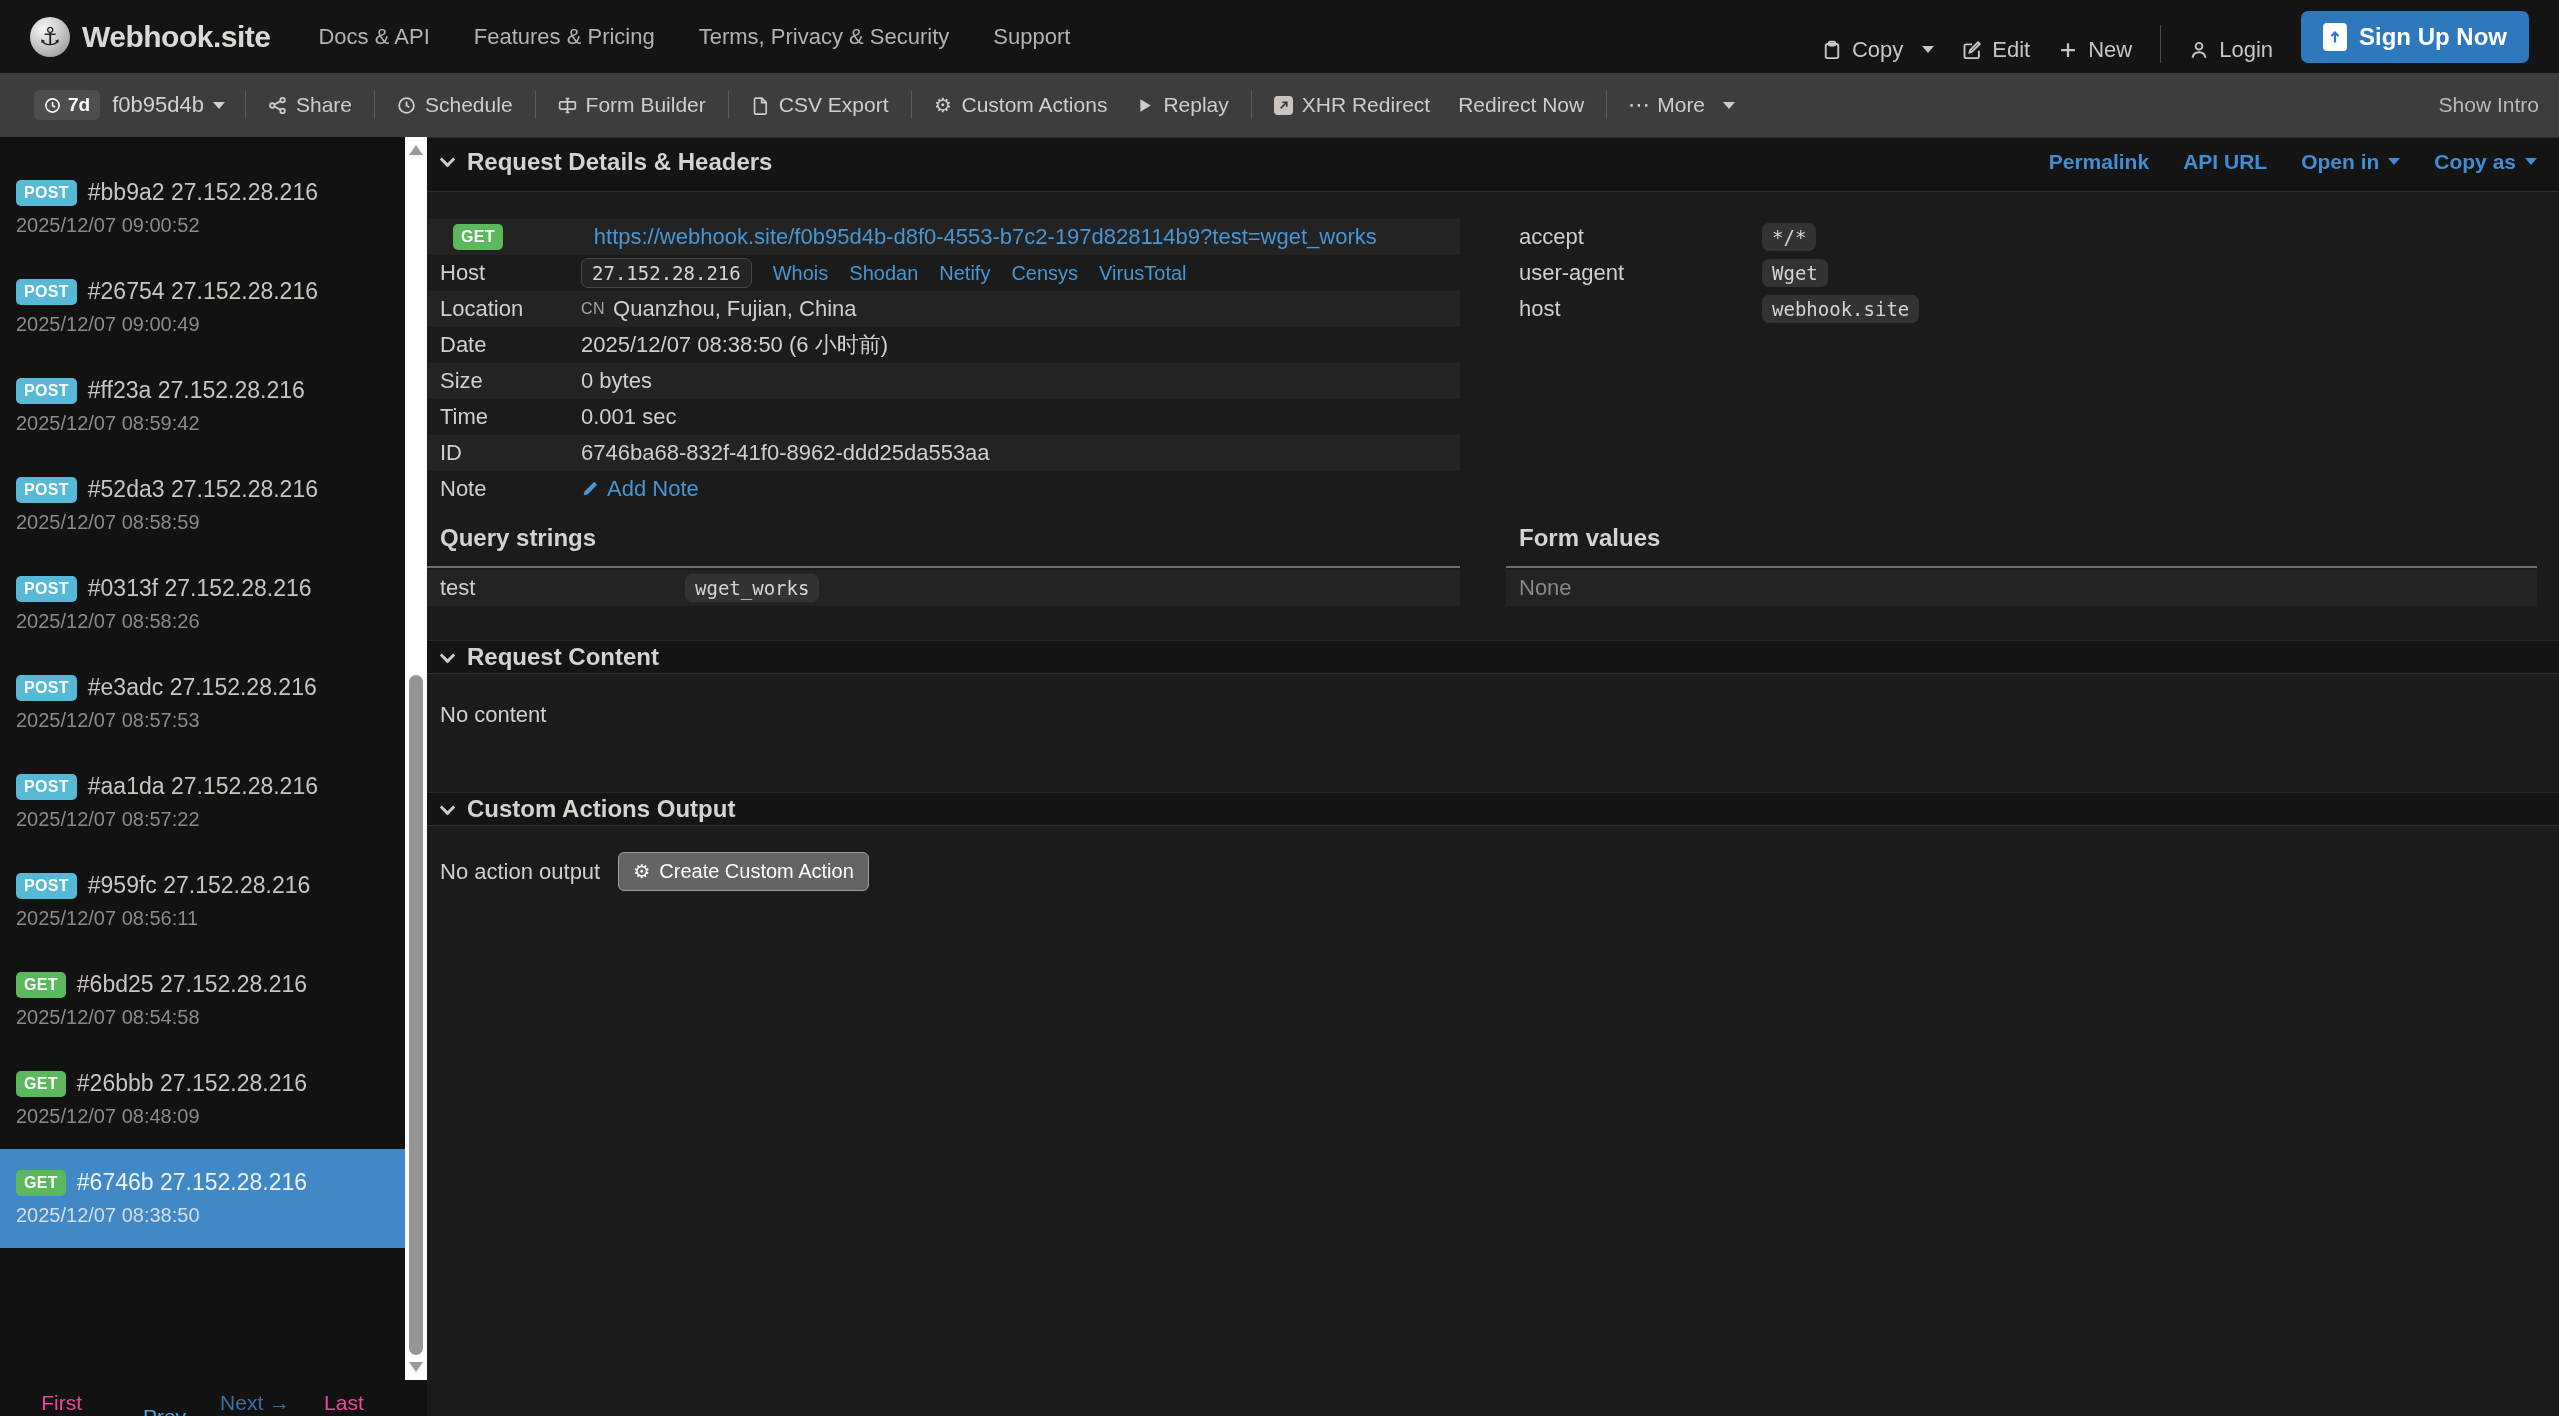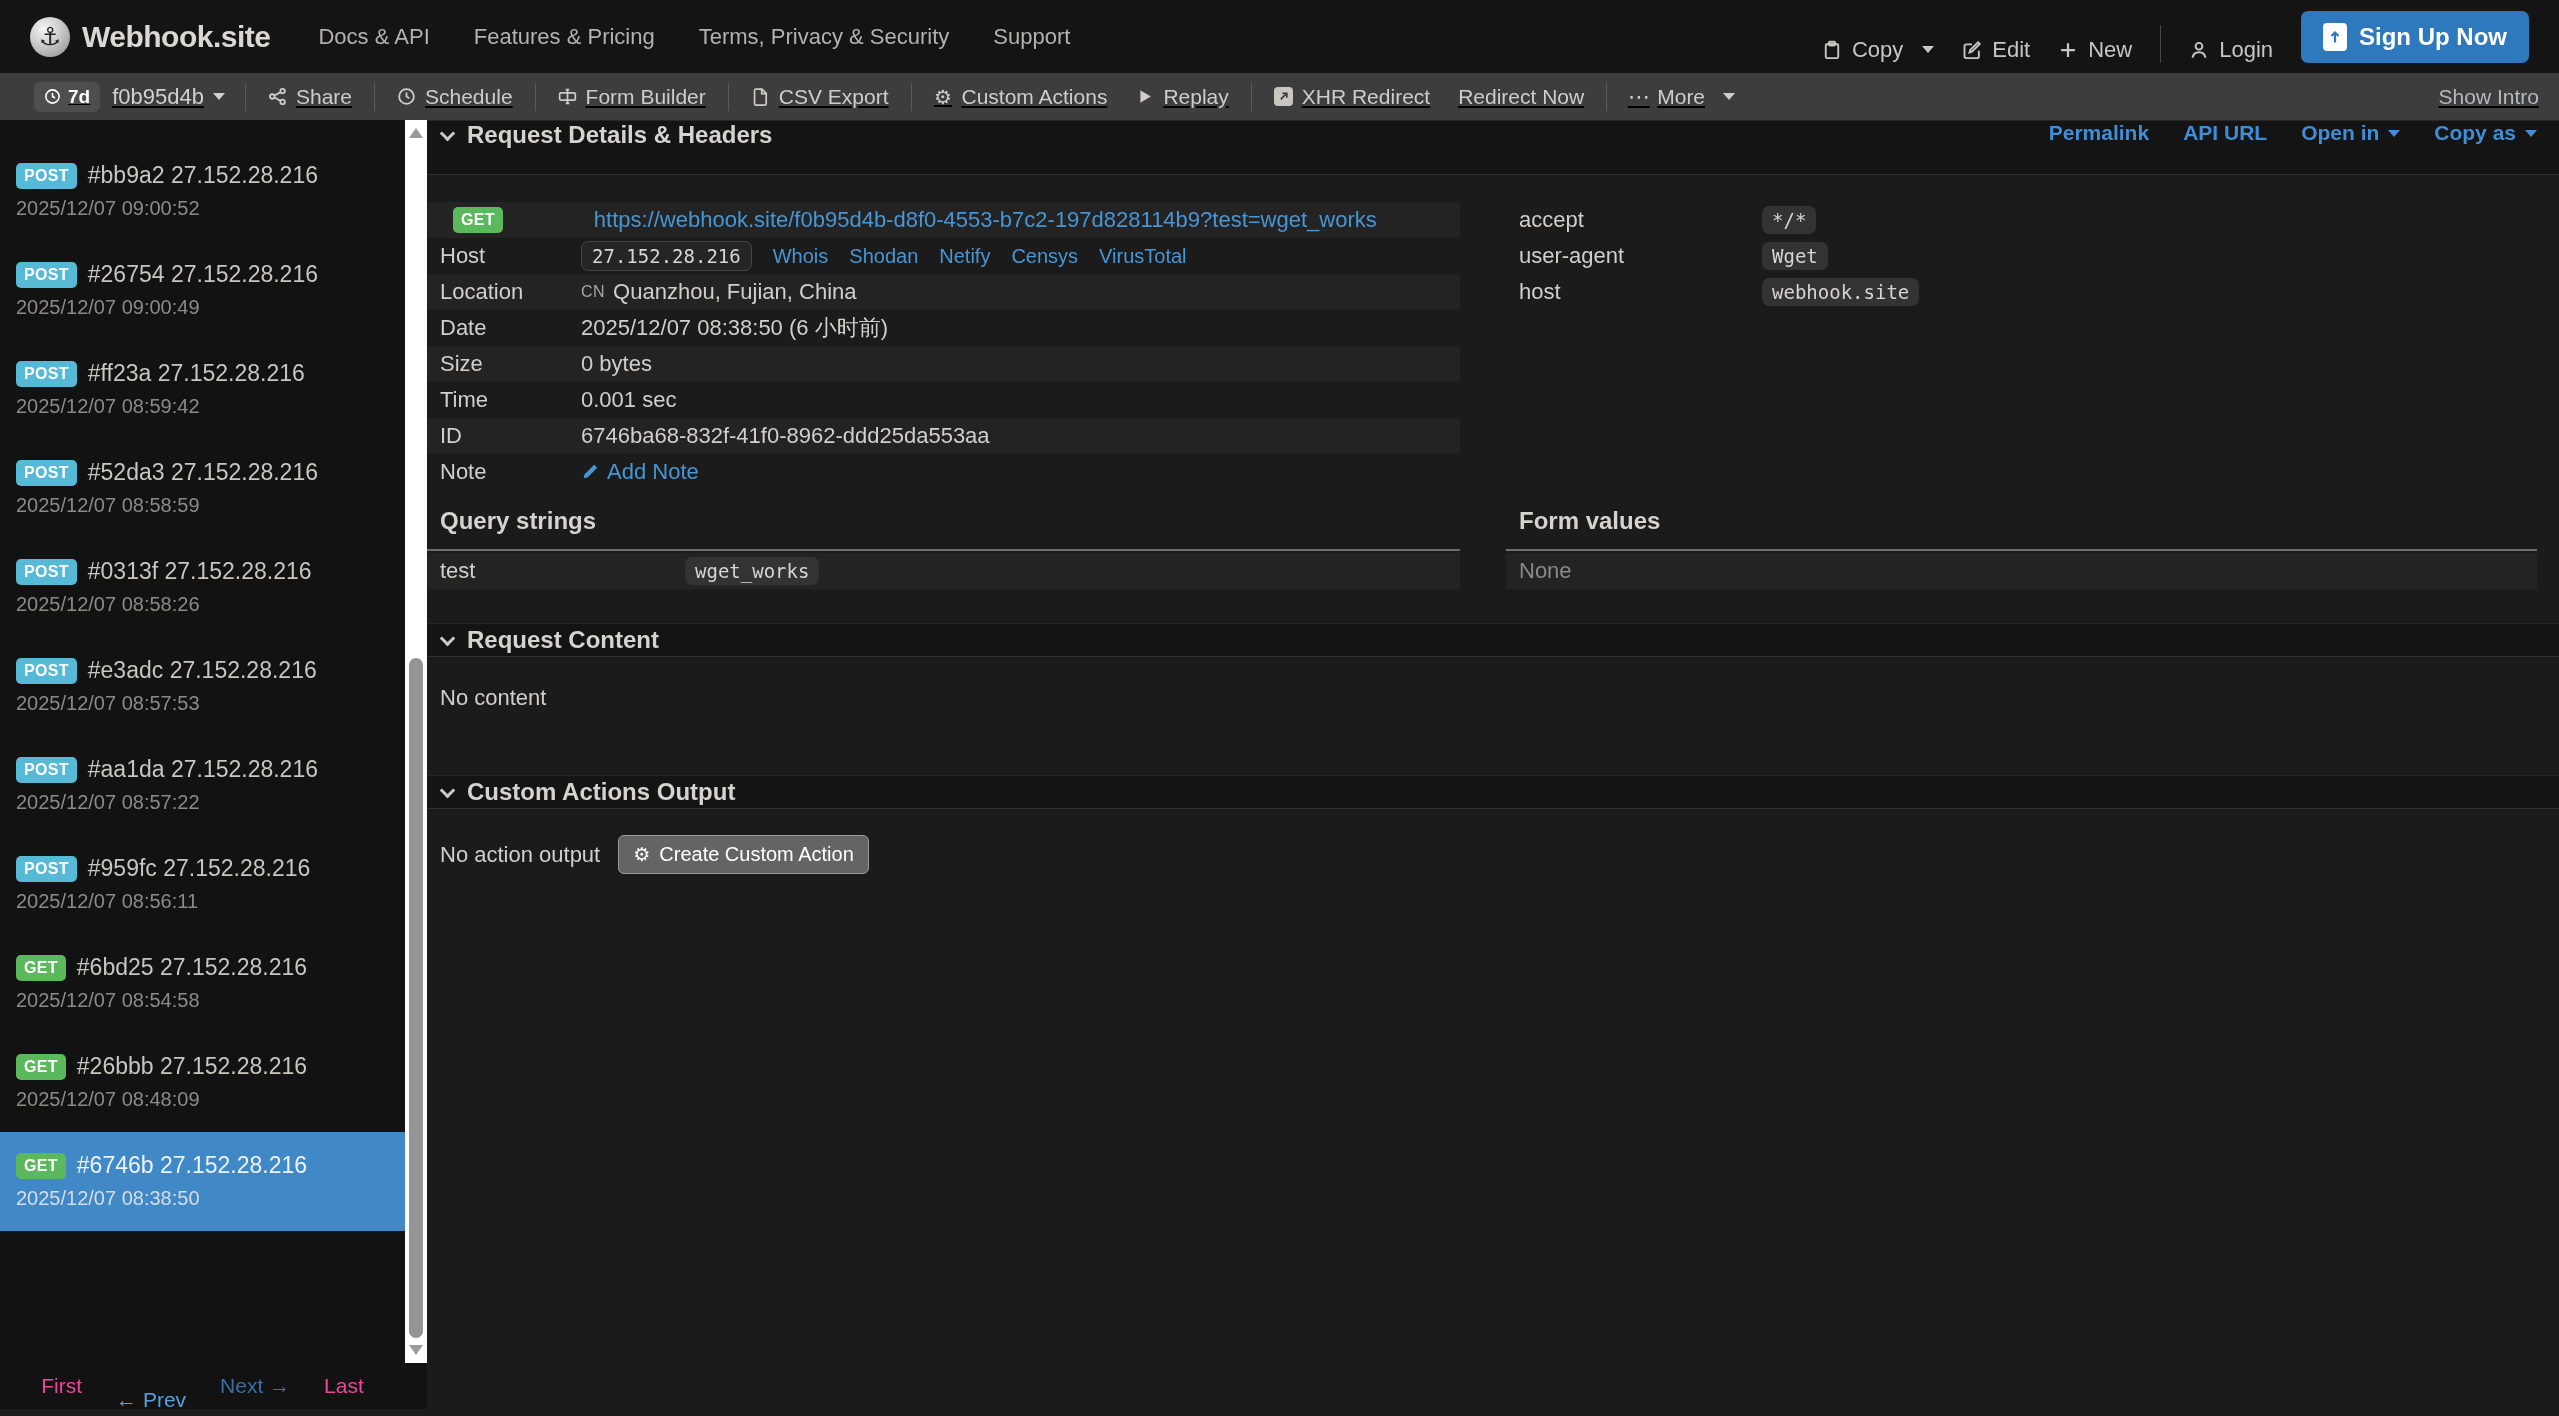--- a/index.html
+++ b/index.html
@@ -26,21 +26,21 @@
   .up-box svg { width:16px; height:16px; }
 
   .icon { display:inline-flex; align-items:center; justify-content:center; }
   .icon svg { width:100%; height:100%; }
   .i20 { width:20px; height:20px; }
 
   .caret { display:inline-block; width:0; height:0; border-left:6px solid transparent;
            border-right:6px solid transparent; border-top:7px solid currentColor; margin-left:9px; }
 
   
-  .toolbar { height:47px; background:#3e3d3e; display:flex; align-items:center; padding:0 20px 0 34px;text-decoration:underline; }
+  .toolbar { height:64px; background:#3e3d3e; display:flex; align-items:center; padding:0 20px 0 34px; }
   .badge-7d { display:flex; align-items:center; gap:7px; background:#4f4e4f; border-radius:6px;
               padding:4px 10px; color:#fff; font-weight:bold; font-size:19px; }
   .badge-7d .icon { width:17px; height:17px; color:#fff; }
   .token { display:flex; align-items:center; color:#d4d1cc; font-size:22px; margin-left:12px; cursor:pointer; }
   .tb-sep { width:1px; height:28px; background:#5c5b5c; margin:0 8px; flex:0 0 auto; }
   .tb-sep.lead { margin-left:20px; }
   .tb-items { display:flex; align-items:center; }
   .tb-group { display:flex; align-items:center; }
   .tb-item { display:flex; align-items:center; gap:9px; background:none; border:none; color:#d0cdc8;
              font-size:21px; padding:0 14px; cursor:pointer; font-family:inherit; white-space:nowrap; }
@@ -79,21 +79,21 @@
                   border-left:7px solid transparent; border-right:7px solid transparent; cursor:pointer; }
   .scroll-arrow.up { top:8px; border-bottom:10px solid #9b9b9b; }
   .scroll-arrow.down { bottom:8px; border-top:10px solid #9b9b9b; }
   .scroll-thumb { position:absolute; top:538px; left:4px; width:14px; height:680px;
                   background:#959595; border-radius:8px; cursor:pointer; }
 
   
   .main { flex:1; background:#1b1b1b; overflow:hidden; }
   .section-bar { height:34px; background:#141414; border-top:1px solid #272727; border-bottom:1px solid #303030;
                  display:flex; align-items:center; padding:0 22px 0 13px; }
-  .section-bar.first { height:55px; align-items:flex-start; padding-bottom:6px; }
+  .section-bar.first { height:55px; align-items:center; padding-bottom:6px; }
   .section-title { color:#d6d3ce; font-size:24px; font-weight:bold; display:flex; align-items:center; }
   .chev { display:inline-block; width:11px; height:11px; border-left:3px solid #cfccc7; border-bottom:3px solid #cfccc7;
           transform:rotate(-45deg); margin:-4px 14px 0 2px; }
   .bar-links { margin-left:auto; display:flex; align-items:center; gap:34px; }
   .bar-link { color:#3f8ed6; font-size:21px; font-weight:bold; cursor:pointer; display:flex; align-items:center; }
 
   .cols { display:flex; padding:27px 22px 0 0; }
   .col-left { width:1033px; flex:0 0 auto; }
   .col-right { flex:1; margin-left:46px; }
 

